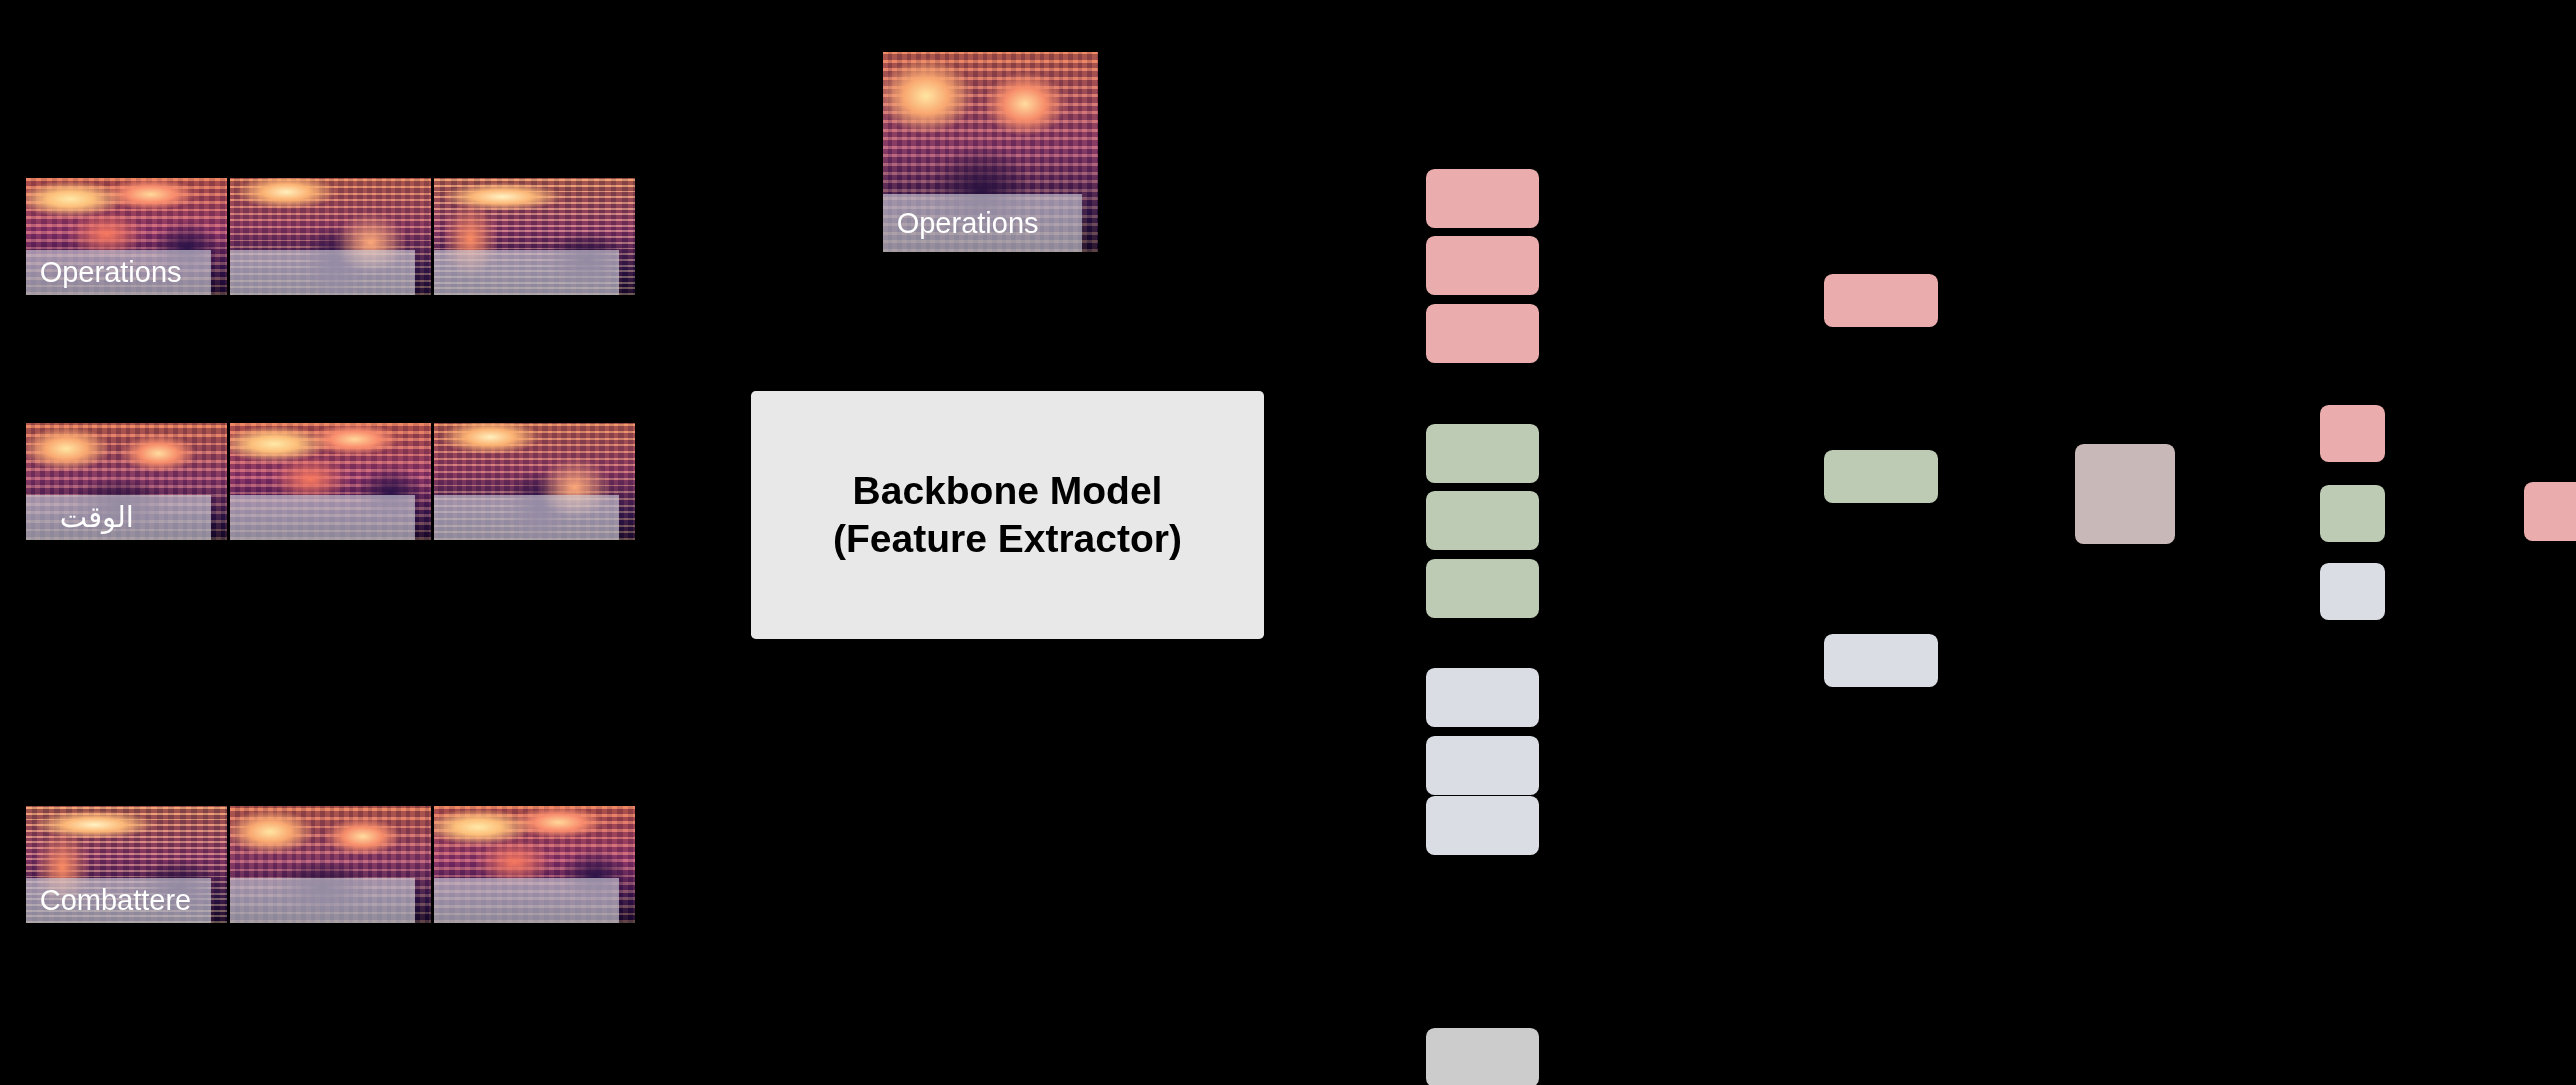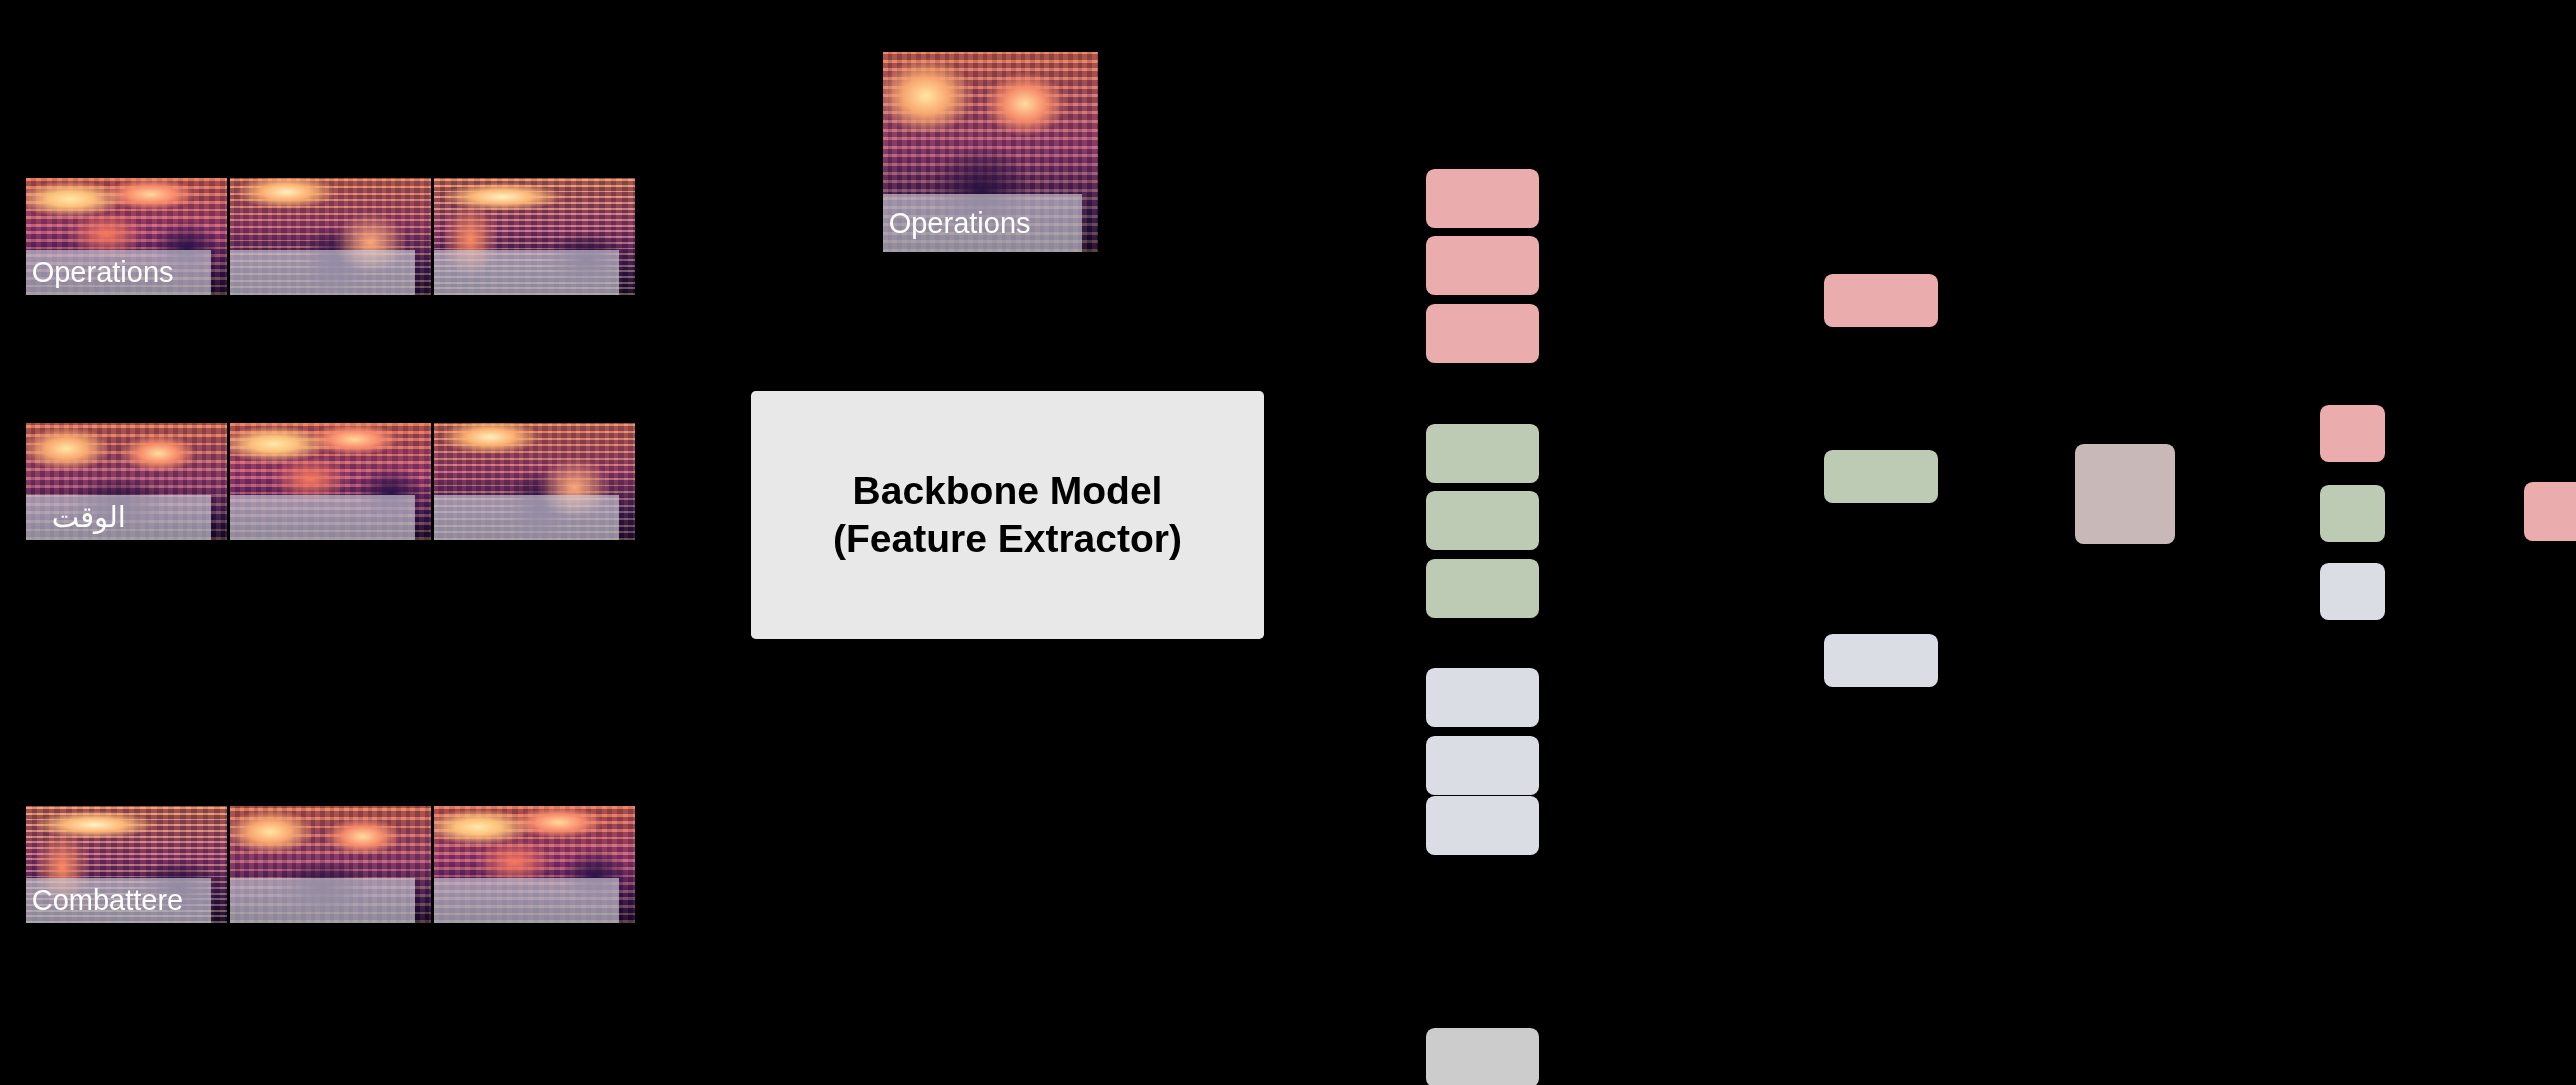--- a/index.html
+++ b/index.html
@@ -71,20 +71,21 @@
       linear-gradient(180deg, #e96f50 0%, #a8417c 48%, #33174f 80%, #0e0420 100%);
   }
   .spec-label-strip {
     position: absolute;
     left: 0;
     right: 16px;
     bottom: 0;
     background: rgba(214,214,222,0.62);
     display: flex;
     align-items: center;
+    padding-left: 8px;
   }
   .spec-label-text {
     color: #ffffff;
     white-space: nowrap;
     padding-left: 5.7px;
     line-height: 1;
   }
 
   
   #backbone-box {

